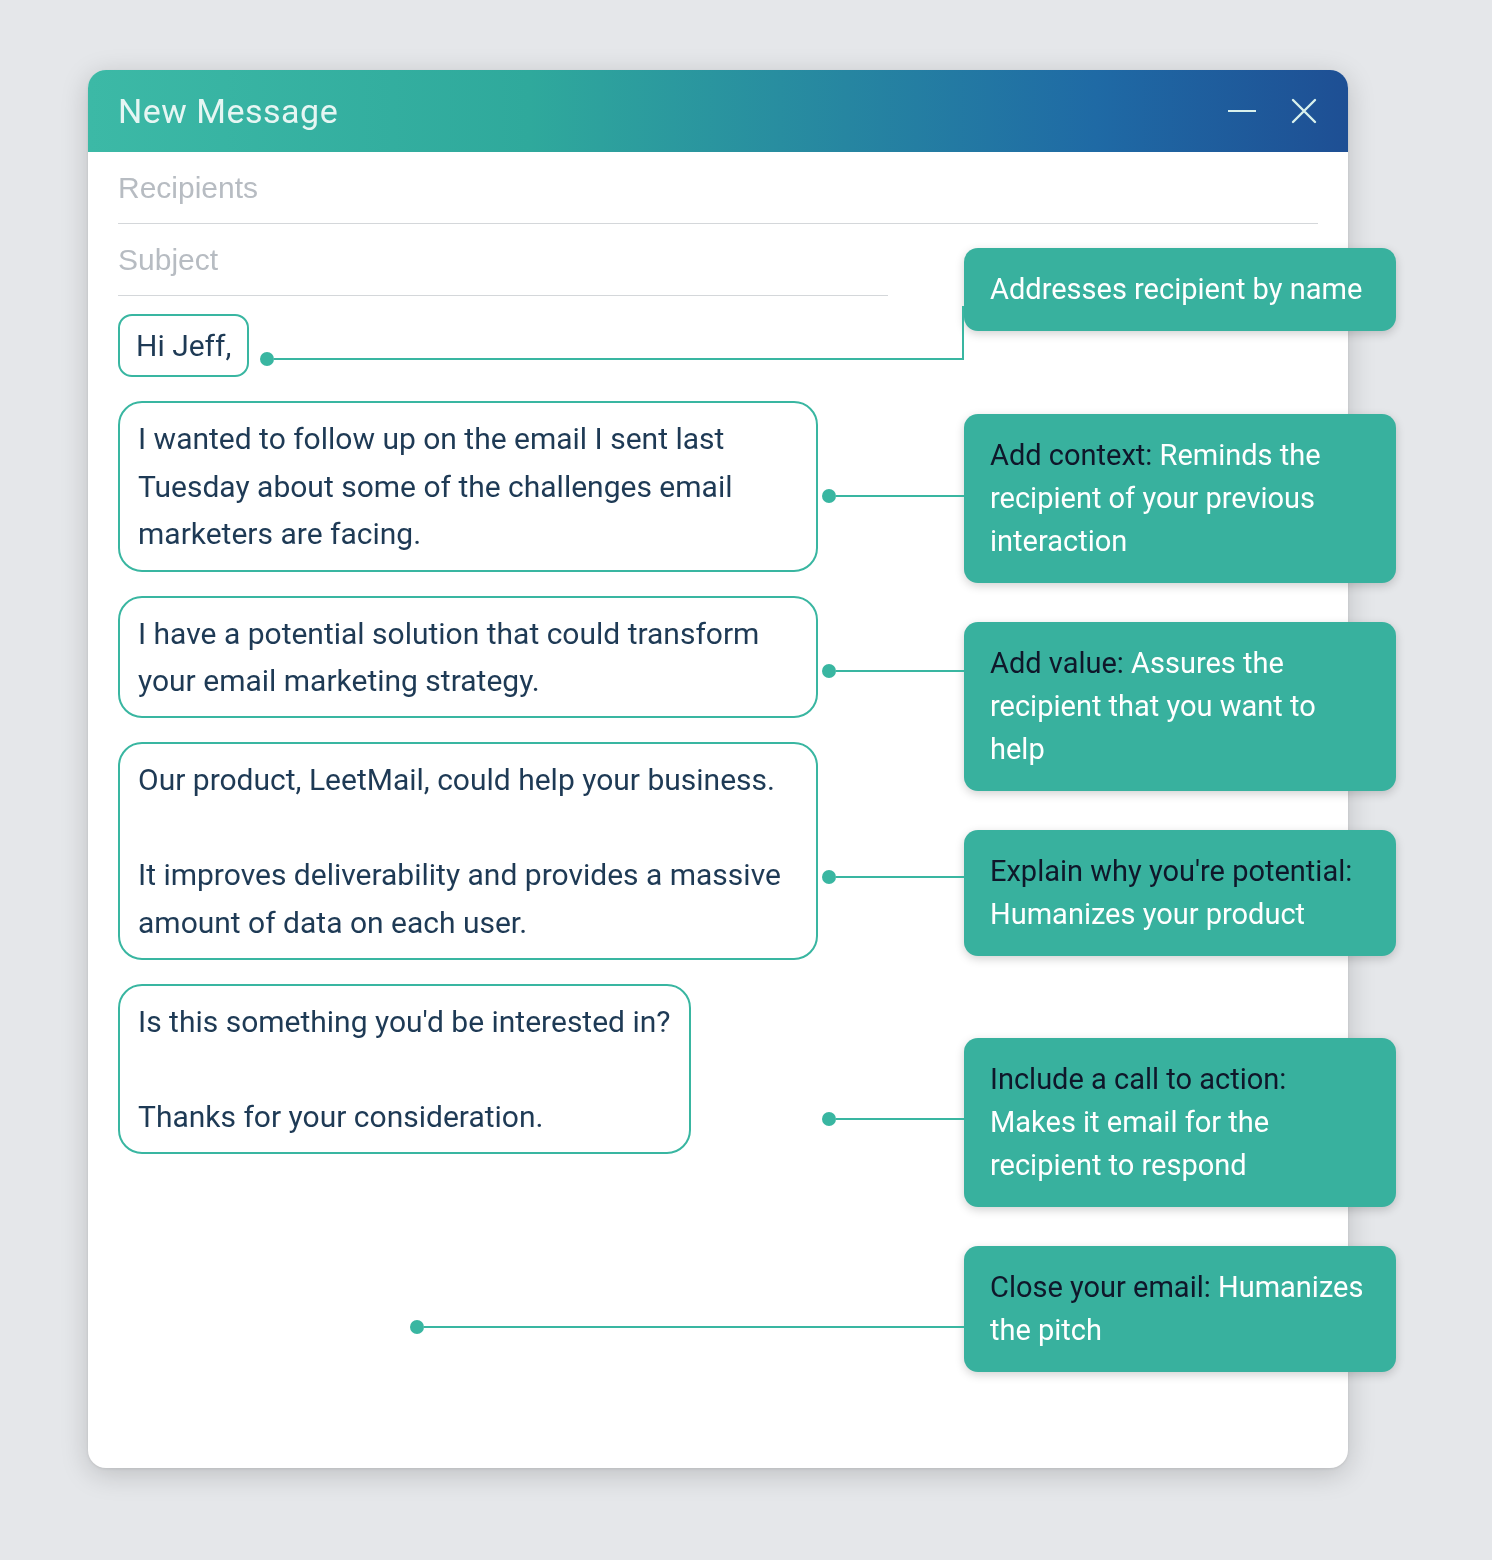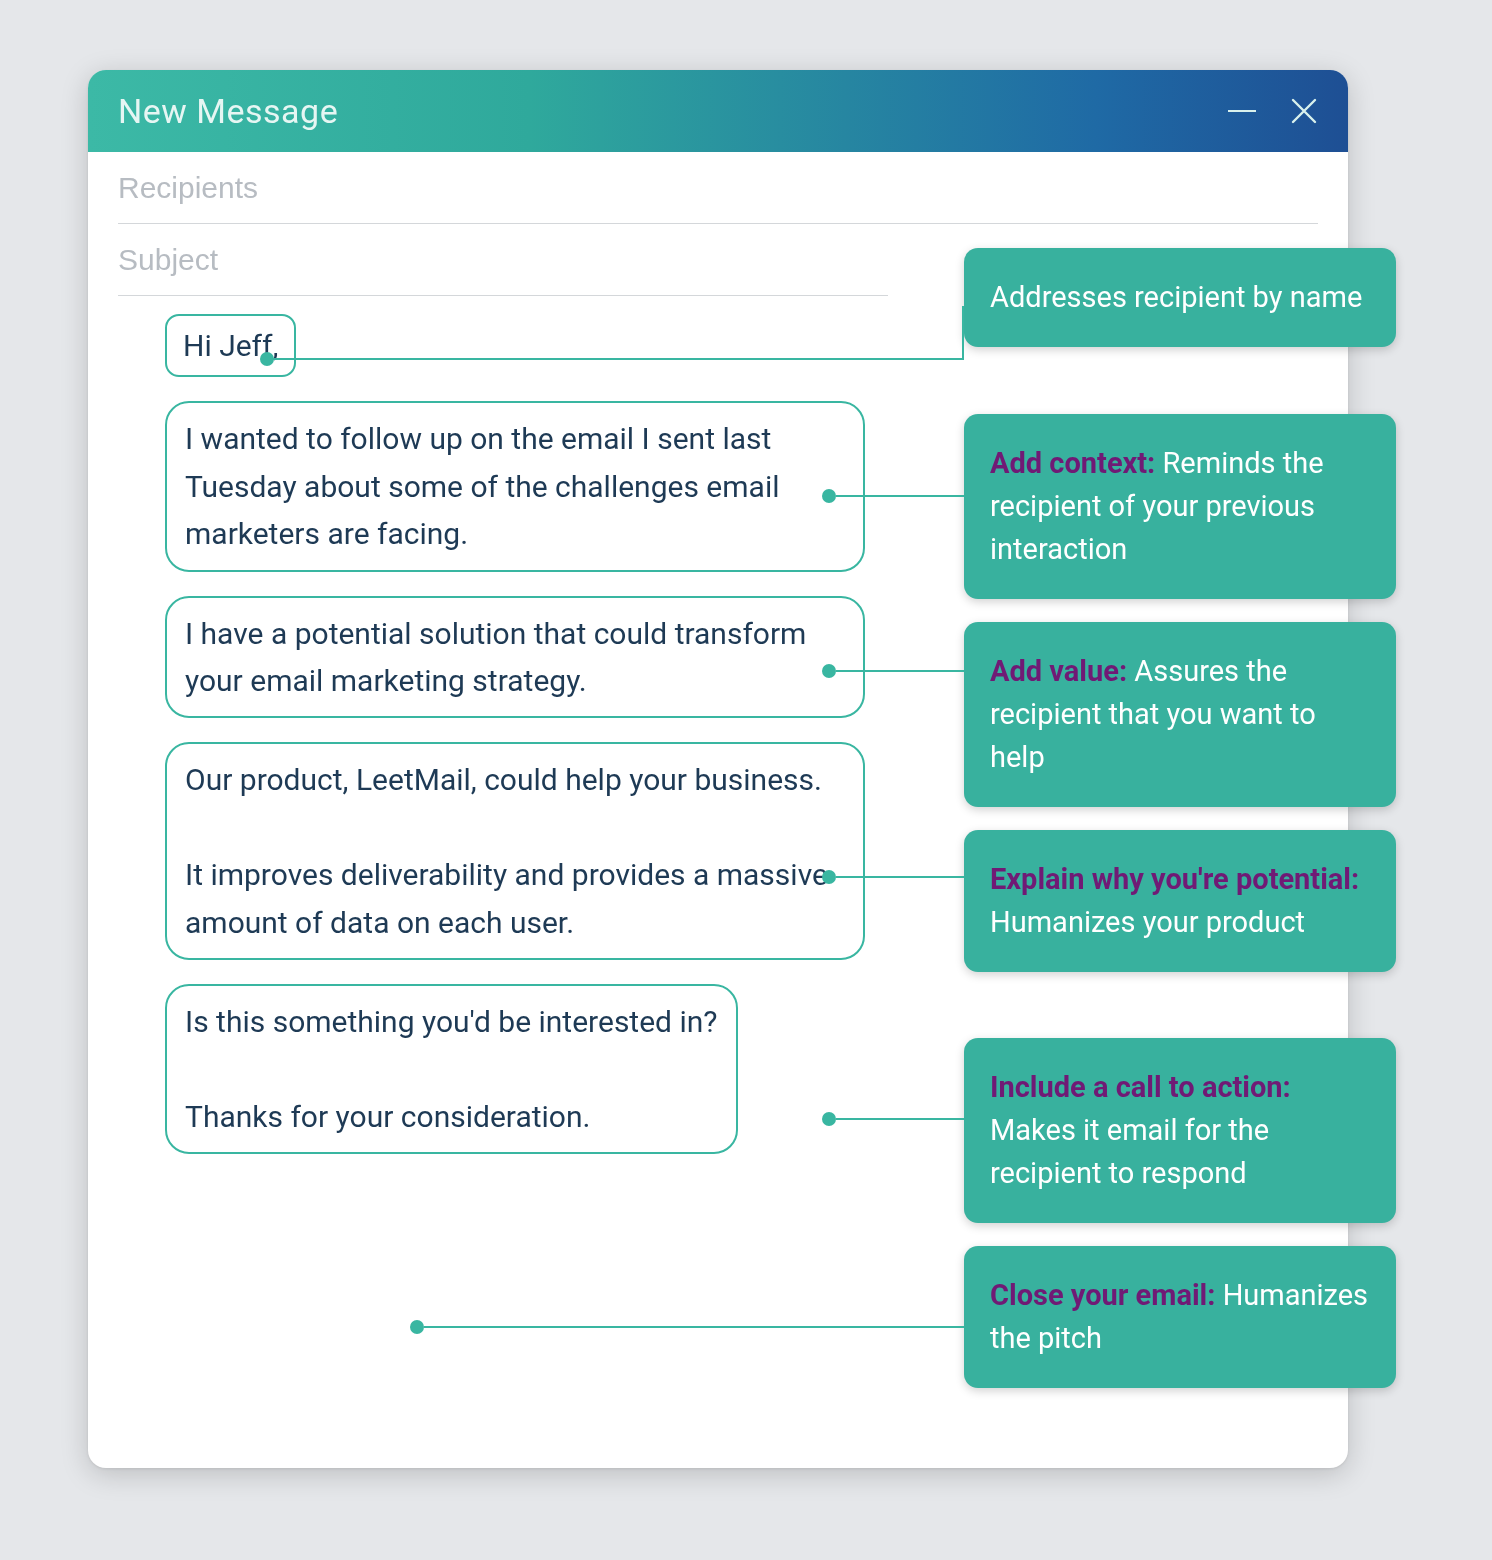--- a/index.html
+++ b/index.html
@@ -84,37 +84,36 @@
     border: 2px solid #39b6a1;
     border-radius: 14px;
     padding: 12px 18px;
     font-size: 30px;
     line-height: 1.58;
     color: #1e3a55;
     background:#fff;
     width: fit-content;
     max-width: 700px;
     white-space: pre-line;
-    margin-left: 47px;
   }
   .snippet + .snippet { margin-top: 24px; border-radius: 24px; }
   .snippet-greeting { max-width: 200px; padding: 6px 16px; }
 
   .callout {
     position: absolute;
     background: #38b19e;
     color: #ffffff;
     border-radius: 14px;
-    padding: 28px 26px;
+    padding: 20px 26px;
     font-size: 29px;
     line-height: 1.48;
     box-shadow: 0 3px 10px rgba(0,0,0,0.18);
     width: 432px;
   }
-  .callout b { font-weight: 700; color:#701a75; }
+  .callout b { font-weight: 400; color:#0f172a; }
 
   .connector-dot {
     position:absolute;
     width: 14px; height:14px; border-radius:50%;
     background:#39b6a1;
   }
   .connector-line {
     position:absolute;
     height: 2px;
     background:#39b6a1;

